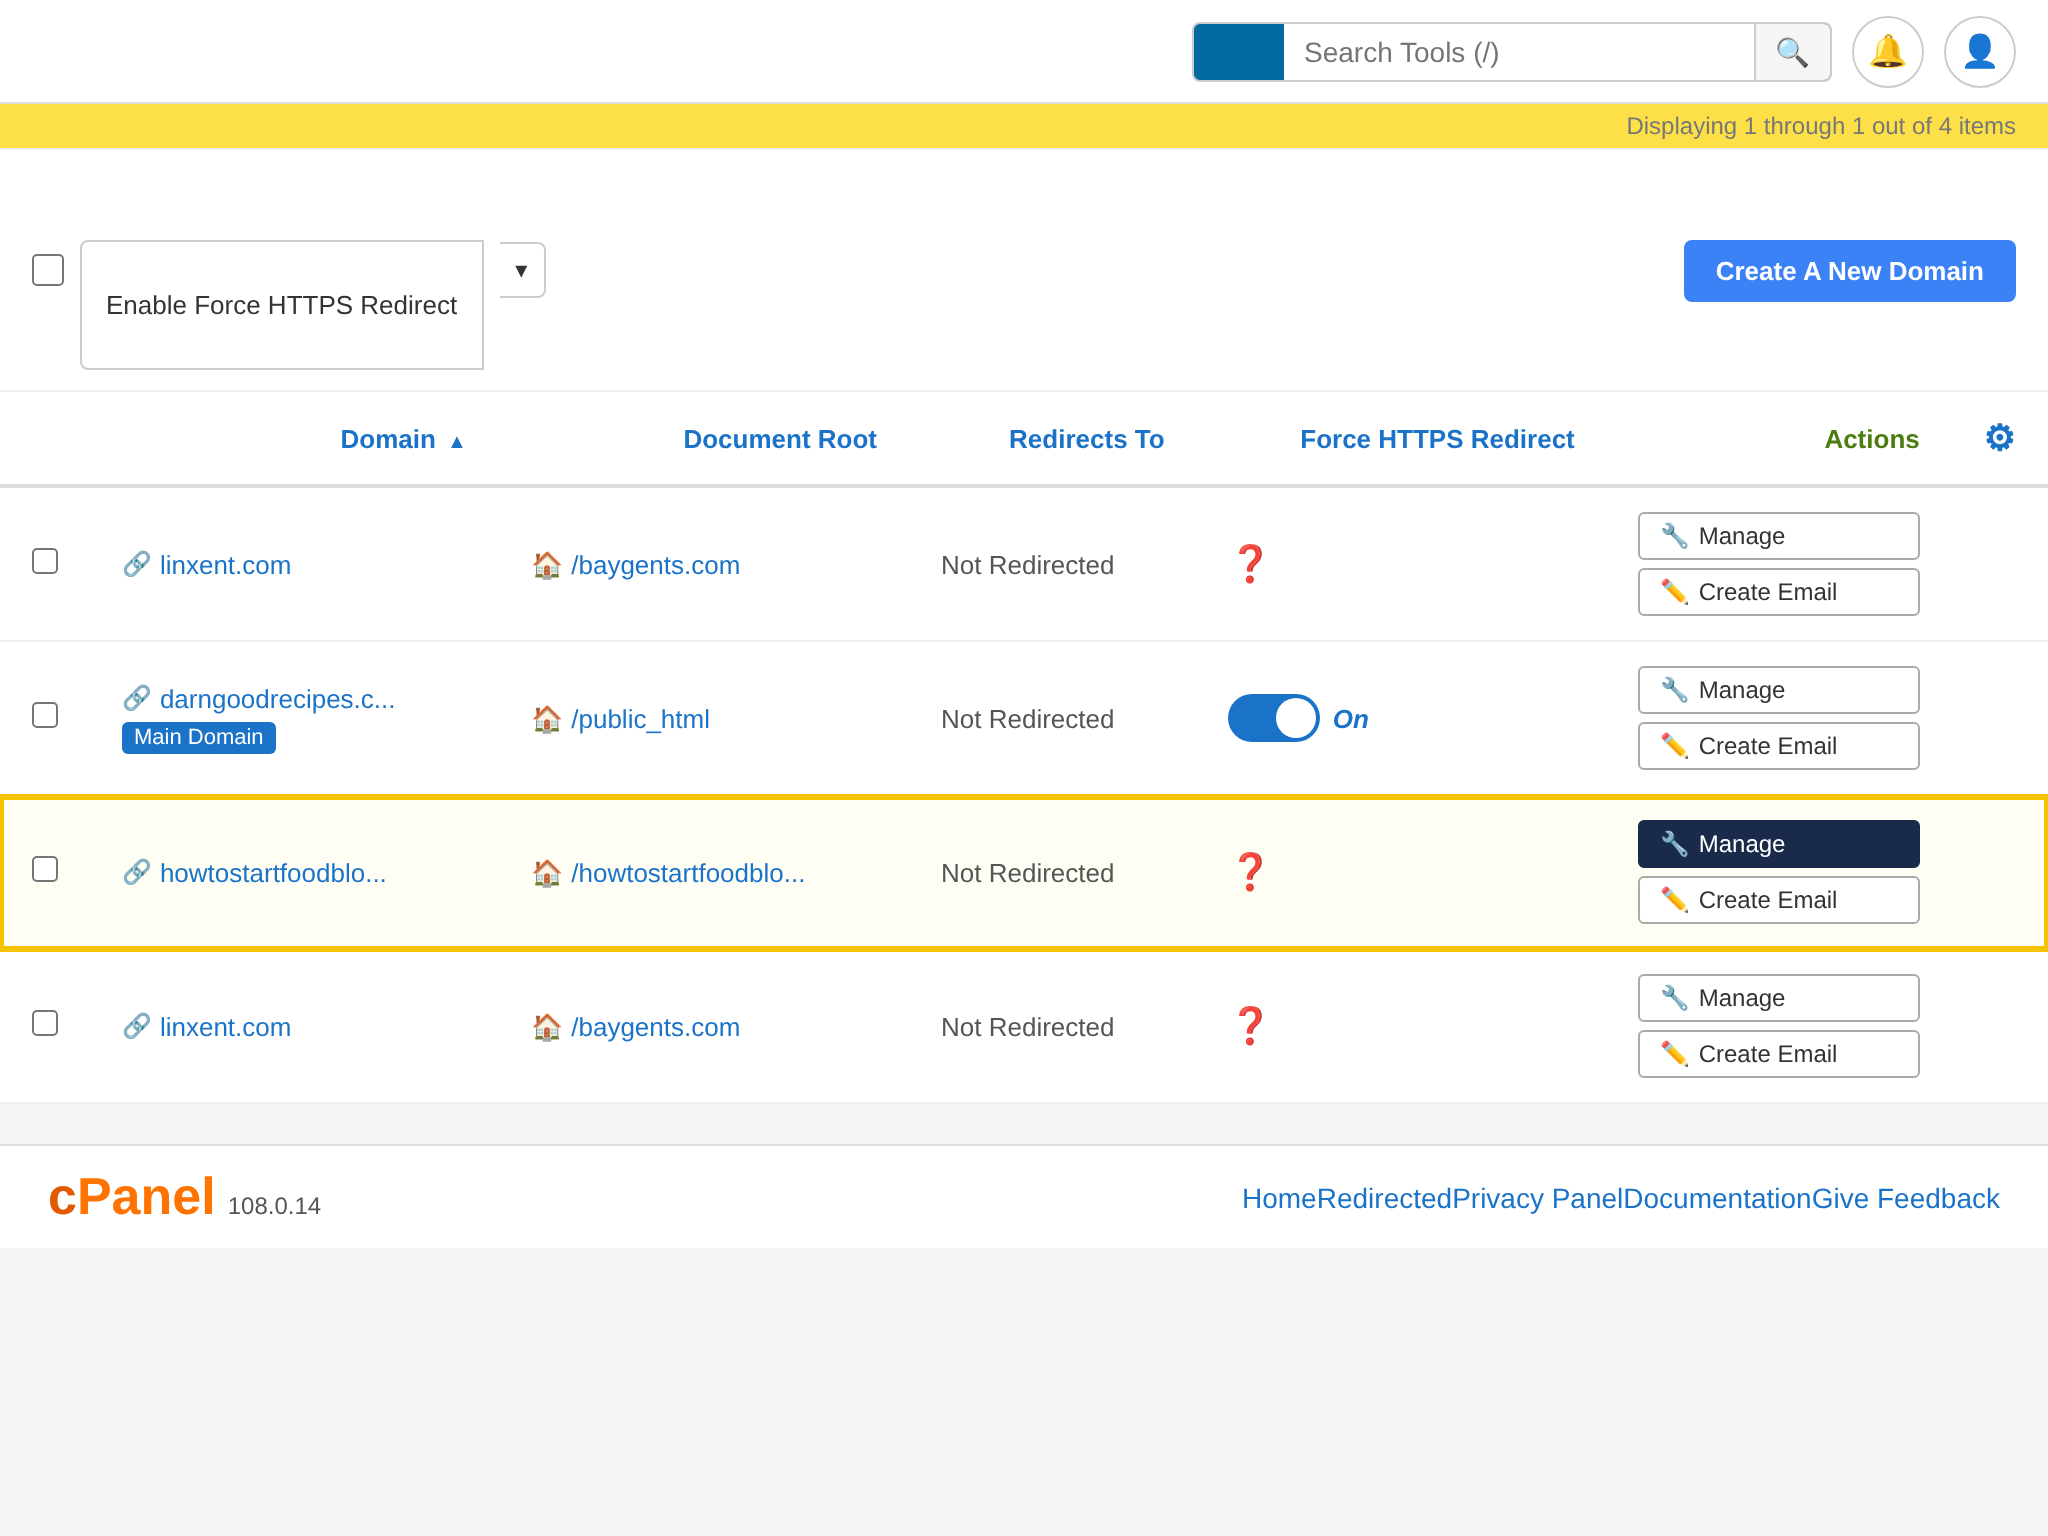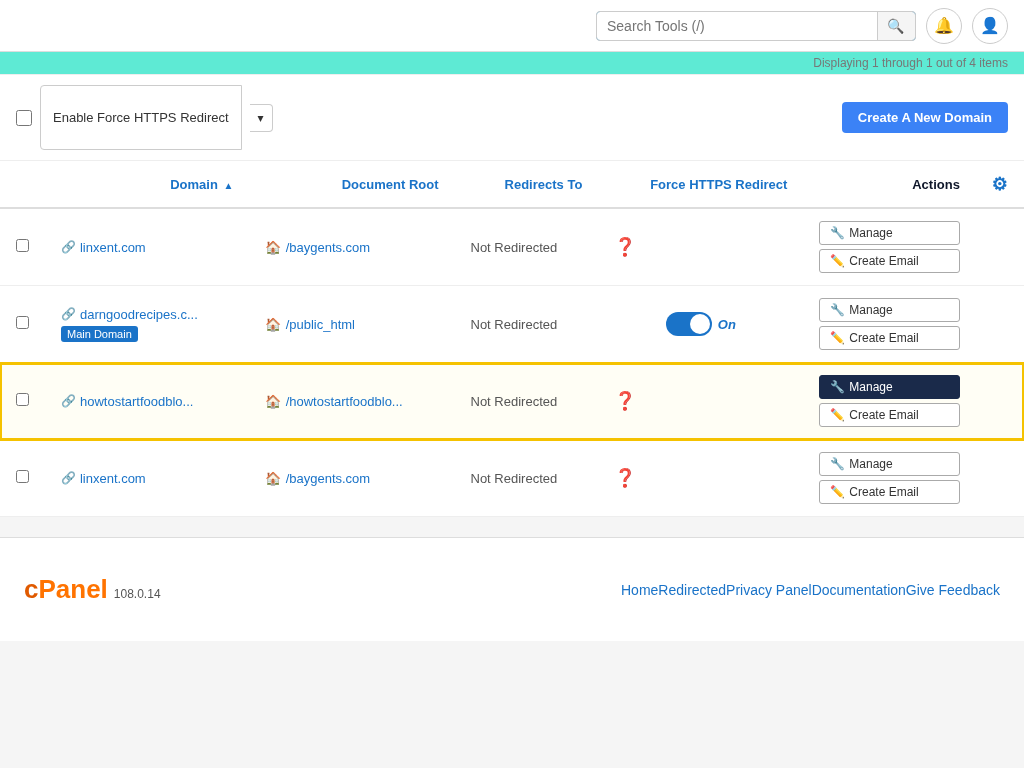--- a/index.html
+++ b/index.html
@@ -17,20 +17,21 @@
       height: 52px;
     }
     .search-container {
       display: flex;
       align-items: center;
       border: 1px solid #ccc;
       border-radius: 4px;
       overflow: hidden;
       background: #0369a1;
       width: 320px;
+      padding-left: 45px;
     }
     .search-input {
       border: none;
       outline: none;
       padding: 6px 10px;
       font-size: 14px;
       width: 100%;
       color: #555;
     }
     .search-btn {
@@ -51,21 +52,21 @@
       display: flex;
       align-items: center;
       justify-content: center;
       cursor: pointer;
       font-size: 16px;
       color: #555;
     }
 
     
     .subheader {
-      background: #5eead4;
+      background: #fde047;
       padding: 4px 16px;
       display: flex;
       align-items: flex-start;
       justify-content: flex-end;
       font-size: 12px;
       color: #777;
       border-bottom: 1px solid #eee;
     }
 
     
@@ -88,20 +89,21 @@
       cursor: pointer;
     }
     .btn-https {
       background: #fff;
       border: 1px solid #ccc;
       border-radius: 4px 0 0 4px;
       padding: 24px 12px;
       font-size: 13px;
       cursor: pointer;
       color: #333;
+      margin-top: 35px;
     }
     .btn-dropdown {
       background: #fff;
       border: 1px solid #ccc;
       border-left: none;
       border-radius: 0 4px 4px 0;
       padding: 6px 8px;
       cursor: pointer;
       font-size: 12px;
       color: #333;
@@ -131,21 +133,21 @@
     }
     thead th {
       padding: 12px 16px;
       text-align: right;
       font-size: 13px;
       font-weight: 600;
       color: #1a73c8;
       white-space: nowrap;
     }
     thead th.actions-col {
-      color: #0f172a;
+      color: #4d7c0f;
     }
     thead th.gear-col {
       width: 40px;
       text-align: center;
     }
     tbody tr {
       border-bottom: 1px solid #eee;
     }
     tbody td {
       padding: 12px 16px;
@@ -207,21 +209,20 @@
       align-items: center;
       gap: 4px;
       white-space: nowrap;
     }
 
     
     .toggle-container {
       display: flex;
       align-items: center;
       gap: 6px;
-      justify-content: center;
     }
     .toggle {
       position: relative;
       width: 46px;
       height: 24px;
       display: inline-block;
     }
     .slider {
       position: absolute;
       top: 0; left: 0; right: 0; bottom: 0;
@@ -271,21 +272,21 @@
     .gear-icon {
       color: #1a73c8;
       font-size: 18px;
       cursor: pointer;
     }
 
     
     .footer {
       background: #fff;
       border-top: 1px solid #ddd;
-      padding: 36px 24px;
+      padding: 10px 24px;
       display: flex;
       align-items: center;
       justify-content: space-between;
       margin-top: 20px;
     }
     .cpanel-logo {
       display: flex;
       align-items: baseline;
       gap: 2px;
     }

